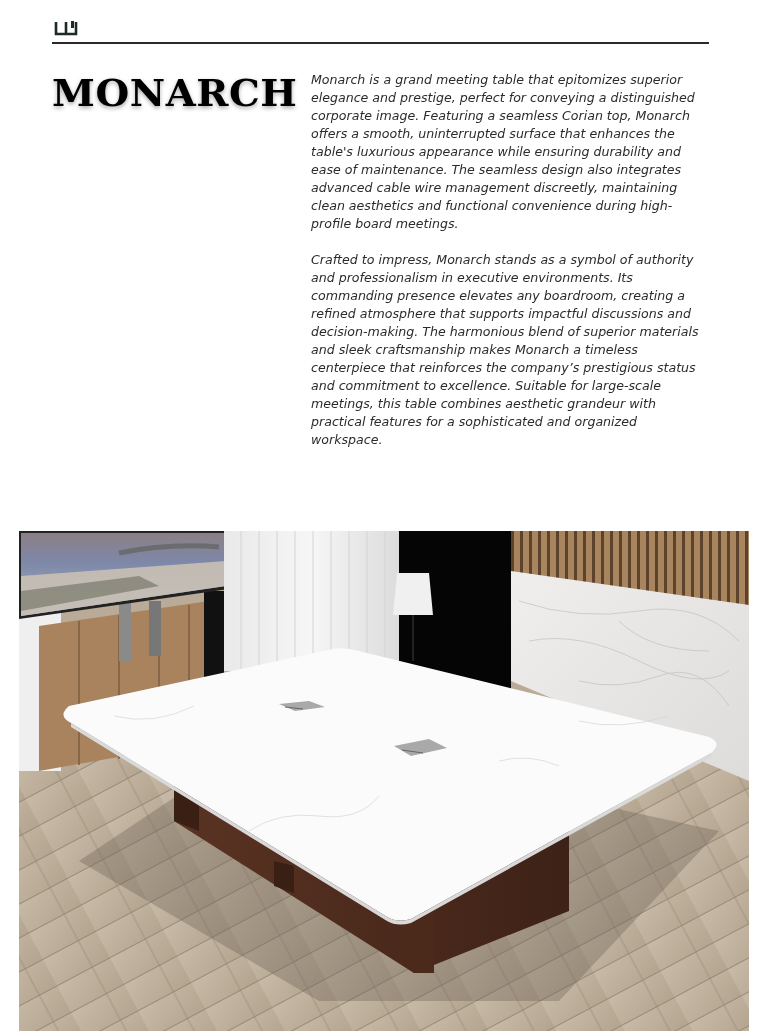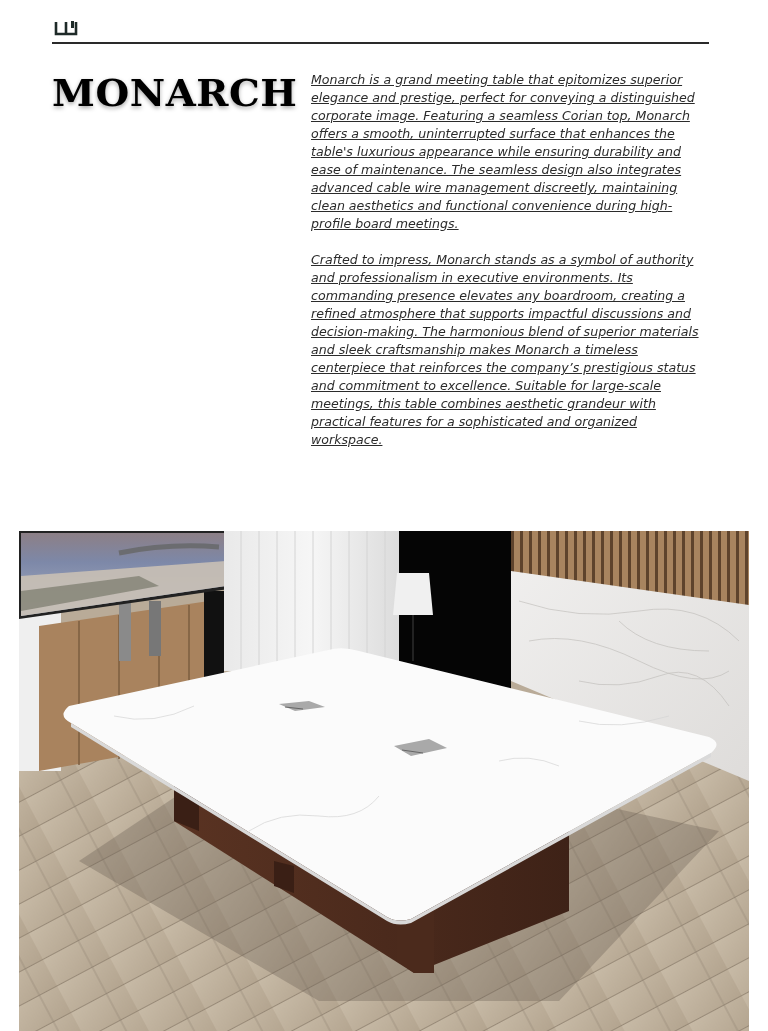--- a/index.html
+++ b/index.html
@@ -1,20 +1,20 @@
 <!DOCTYPE html>
 <html><head>
 <meta charset="utf-8">
 <style>
   html, body { margin:0; padding:0; background:#ffffff; }
   body { width:768px; height:1031px; position:relative; overflow:hidden; font-family:"Liberation Sans", sans-serif; }
   .logo { position:absolute; left:54px; top:18px; width:26px; height:20px; }
   .header-rule { position:absolute; left:52px; top:42px; width:657px; height:2px; background:#2a2a2a; }
   .title { position:absolute; left:52px; top:70px; margin:0; font-family:"DejaVu Serif", serif; font-weight:900; font-size:38px; letter-spacing:0.5px; color:#000; text-shadow:0 2px 4px rgba(0,0,0,0.35); transform:scaleX(1.02); transform-origin:left; }
-  .desc { position:absolute; left:311px; top:71px; width:400px; color:#2b2b2b; font-family:"DejaVu Sans", sans-serif; font-style:italic; font-size:12.6px; line-height:18px;text-decoration:underline; }
+  .desc { position:absolute; left:311px; top:71px; width:400px; color:#2b2b2b; font-family:"DejaVu Sans", sans-serif; font-style:italic; font-size:12.6px; line-height:18px; }
   .desc p { margin:0 0 18px 0; }
   .photo { position:absolute; left:19px; top:531px; width:730px; height:500px; overflow:hidden; background:#b9ab98; }
   .photo svg { display:block; }
 </style>
 </head>
 <body>
 
 <svg class="logo" viewBox="0 0 26 20">
   <path d="M2 4 V16 H22 V4" fill="none" stroke="#1e2a28" stroke-width="2.6"></path>
   <path d="M12 4 V16" stroke="#1e2a28" stroke-width="2.6"></path>

